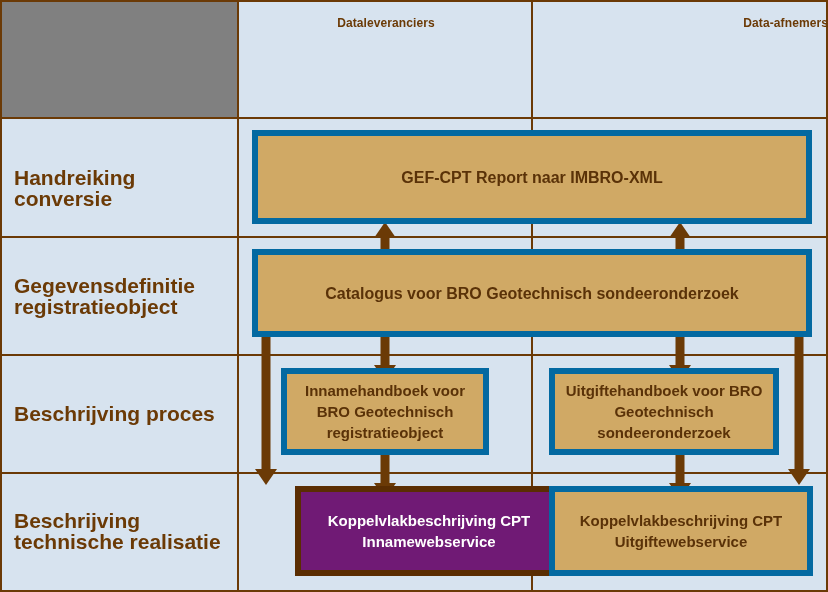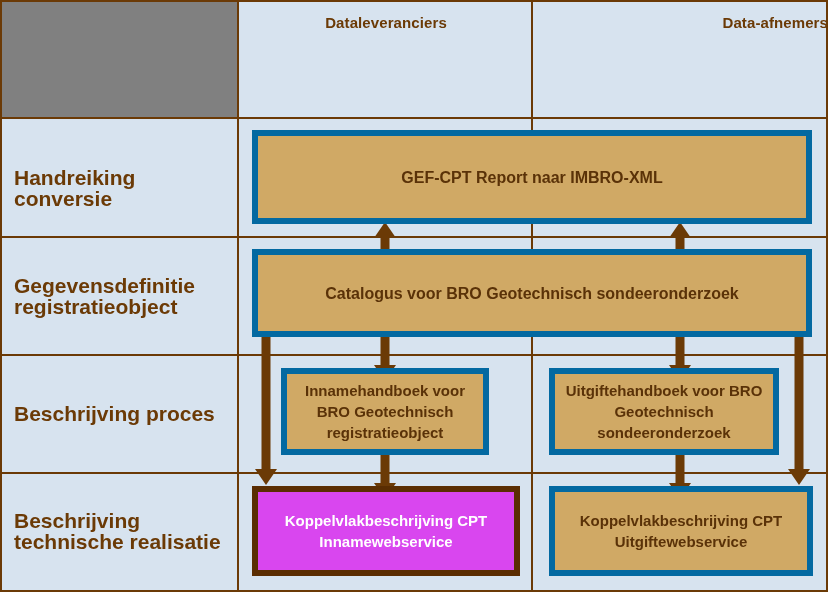--- a/index.html
+++ b/index.html
@@ -35,21 +35,21 @@
   }
 
   
   .col-header {
     position: absolute;
     top: 10px;
     height: 26px;
     line-height: 26px;
     text-align: center;
     color: #6b3a06;
-    font-size: 15px;
+    font-size: 12px;
     font-weight: bold;
     letter-spacing: 0.1px;
   }
   #hdr-leveranciers { left: 240px; width: 292px; }
   #hdr-afnemers     { left: 534px; width: 294px; text-align: right; }
 
   
   .row-label {
     position: absolute;
     left: 14px;
@@ -96,23 +96,24 @@
     font-weight: bold;
     line-height: 21px;
     text-align: center;
     display: flex;
     align-items: center;
     justify-content: center;
     padding: 2px 8px;
   }
   .box.wide { font-size: 16px; }
   .box.dark {
-    background: #d946ef;
+    background: #701a75;
     border-color: #5a2d02;
     color: #ffffff;
+    margin-left: 43px;
   }
   .box-text { display: block; width: 100%; }
 </style>
 </head>
 <body>
 
 <div id="diagram">
 
   <div class="corner-block"></div>
 

